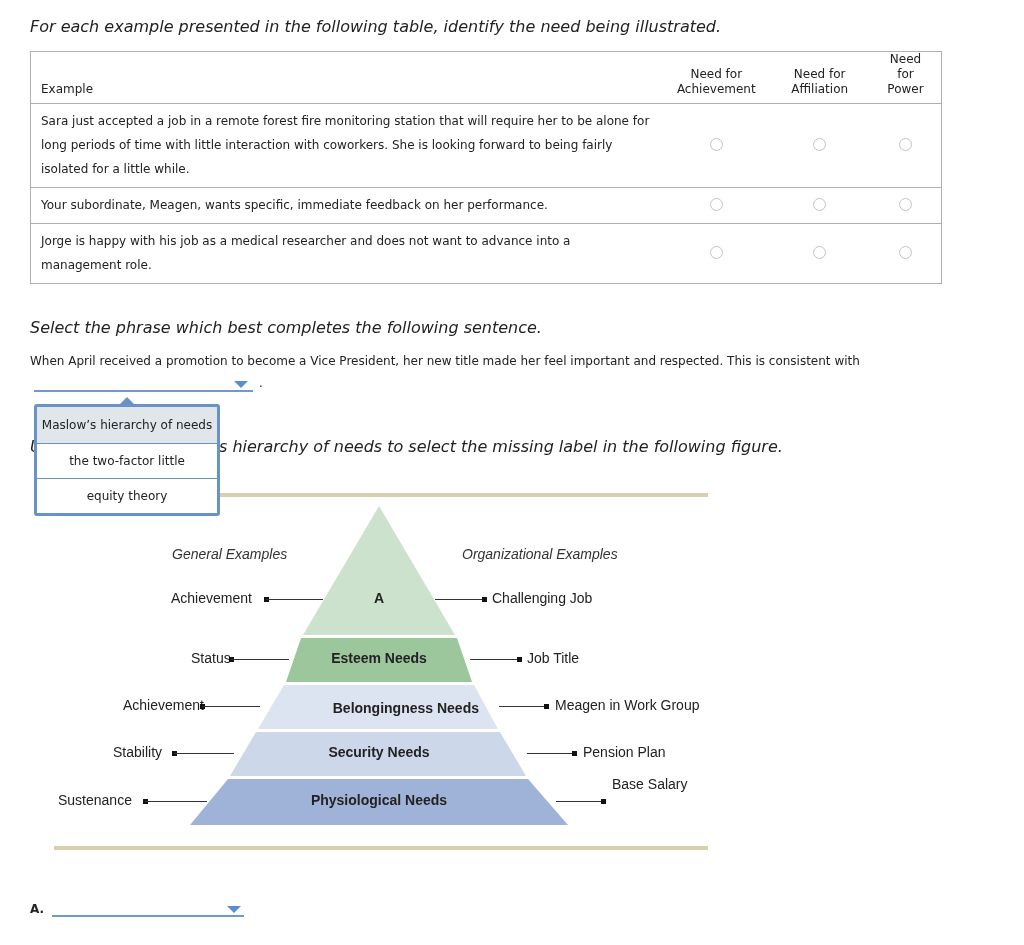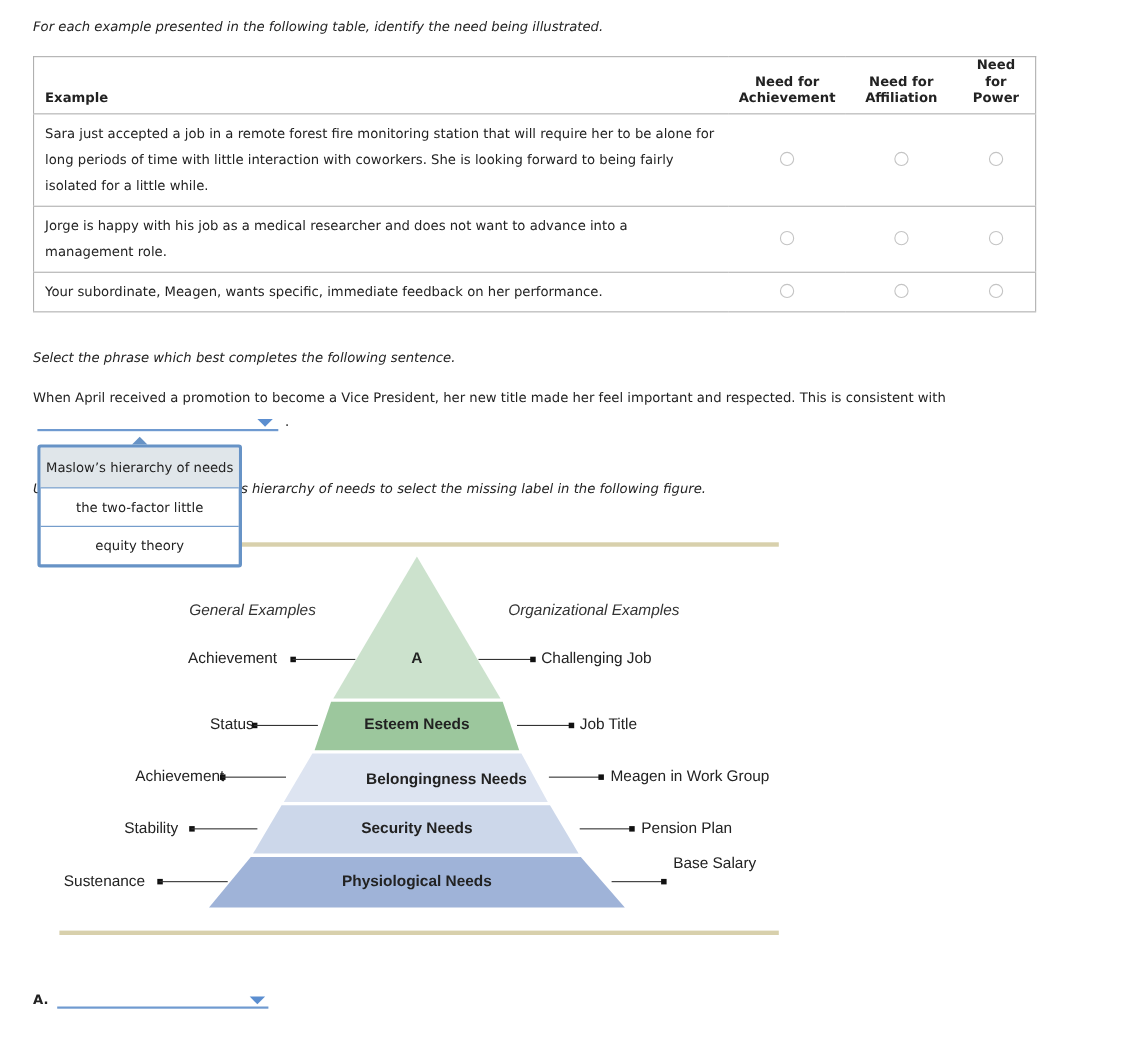--- a/index.html
+++ b/index.html
@@ -1,29 +1,29 @@
 <!DOCTYPE html>
 <html><head>
 <meta charset="utf-8">
 <style>
   html, body { margin: 0; padding: 0; background: #ffffff; }
   body {
     width: 1024px; height: 945px; position: relative; overflow: hidden;
     font-family: "DejaVu Sans", sans-serif; color: #222;
   }
   .abs { position: absolute; }
-  .instr { font-size: 12px; font-style: italic; color: #222; }
+  .instr { font-size: 16px; font-style: italic; color: #222; }
   .body-text { font-size: 12px; color: #222; }
 
   
   .qtable {
     position: absolute; left: 30px; top: 51px; width: 912px;
     border: 1px solid #b0b0b0; border-collapse: collapse; font-size: 12px;
   }
-  .qtable th { font-weight: bold; text-align: center; vertical-align: bottom; padding: 0 6px 6px 6px; line-height: 15px; }
+  .qtable th { font-weight: normal; text-align: center; vertical-align: bottom; padding: 0 6px 6px 6px; line-height: 15px; }
   .qtable th.ex { text-align: left; padding-left: 10px; }
   .qtable tr { border-bottom: 1px solid #b0b0b0; }
   .qtable td { vertical-align: middle; }
   .qtable td.ex { padding: 5px 10px 6px 10px; line-height: 24px; }
   .qtable td.rad { text-align: center; }
   .radio {
     display: inline-block; width: 11px; height: 11px; border-radius: 50%;
     border: 1px solid #c4c4c4; background: #fff; cursor: pointer;
   }
 
@@ -80,28 +80,28 @@
       </th>
     </tr>
   </thead>
   <tbody>
     <tr style="height:81px;">
       <td class="ex">Sara just accepted a job in a remote forest fire monitoring station that will require her to be alone for long periods of time with little interaction with coworkers. She is looking forward to being fairly isolated for a little while.</td>
       <td class="rad"><span class="radio"></span></td>
       <td class="rad"><span class="radio"></span></td>
       <td class="rad"><span class="radio"></span></td>
     </tr>
-    <tr style="height:59px;">
-      <td class="ex">Jorge is happy with his job as a medical researcher and does not want to advance into a management role.</td>
+    <tr style="height:34px;">
+      <td class="ex">Your subordinate, Meagen, wants specific, immediate feedback on her performance.</td>
       <td class="rad"><span class="radio"></span></td>
       <td class="rad"><span class="radio"></span></td>
       <td class="rad"><span class="radio"></span></td>
     </tr>
-    <tr style="height:34px;">
-      <td class="ex">Your subordinate, Meagen, wants specific, immediate feedback on her performance.</td>
+    <tr style="height:59px;">
+      <td class="ex">Jorge is happy with his job as a medical researcher and does not want to advance into a management role.</td>
       <td class="rad"><span class="radio"></span></td>
       <td class="rad"><span class="radio"></span></td>
       <td class="rad"><span class="radio"></span></td>
     </tr>
   </tbody>
 </table>
 
 <div class="abs instr" style="left:30px; top:318px;">Select the phrase which best completes the following sentence.</div>
 <div class="abs body-text" style="left:30px; top:354px;">When April received a promotion to become a Vice President, her new title made her feel important and respected. This is consistent with</div>
 

